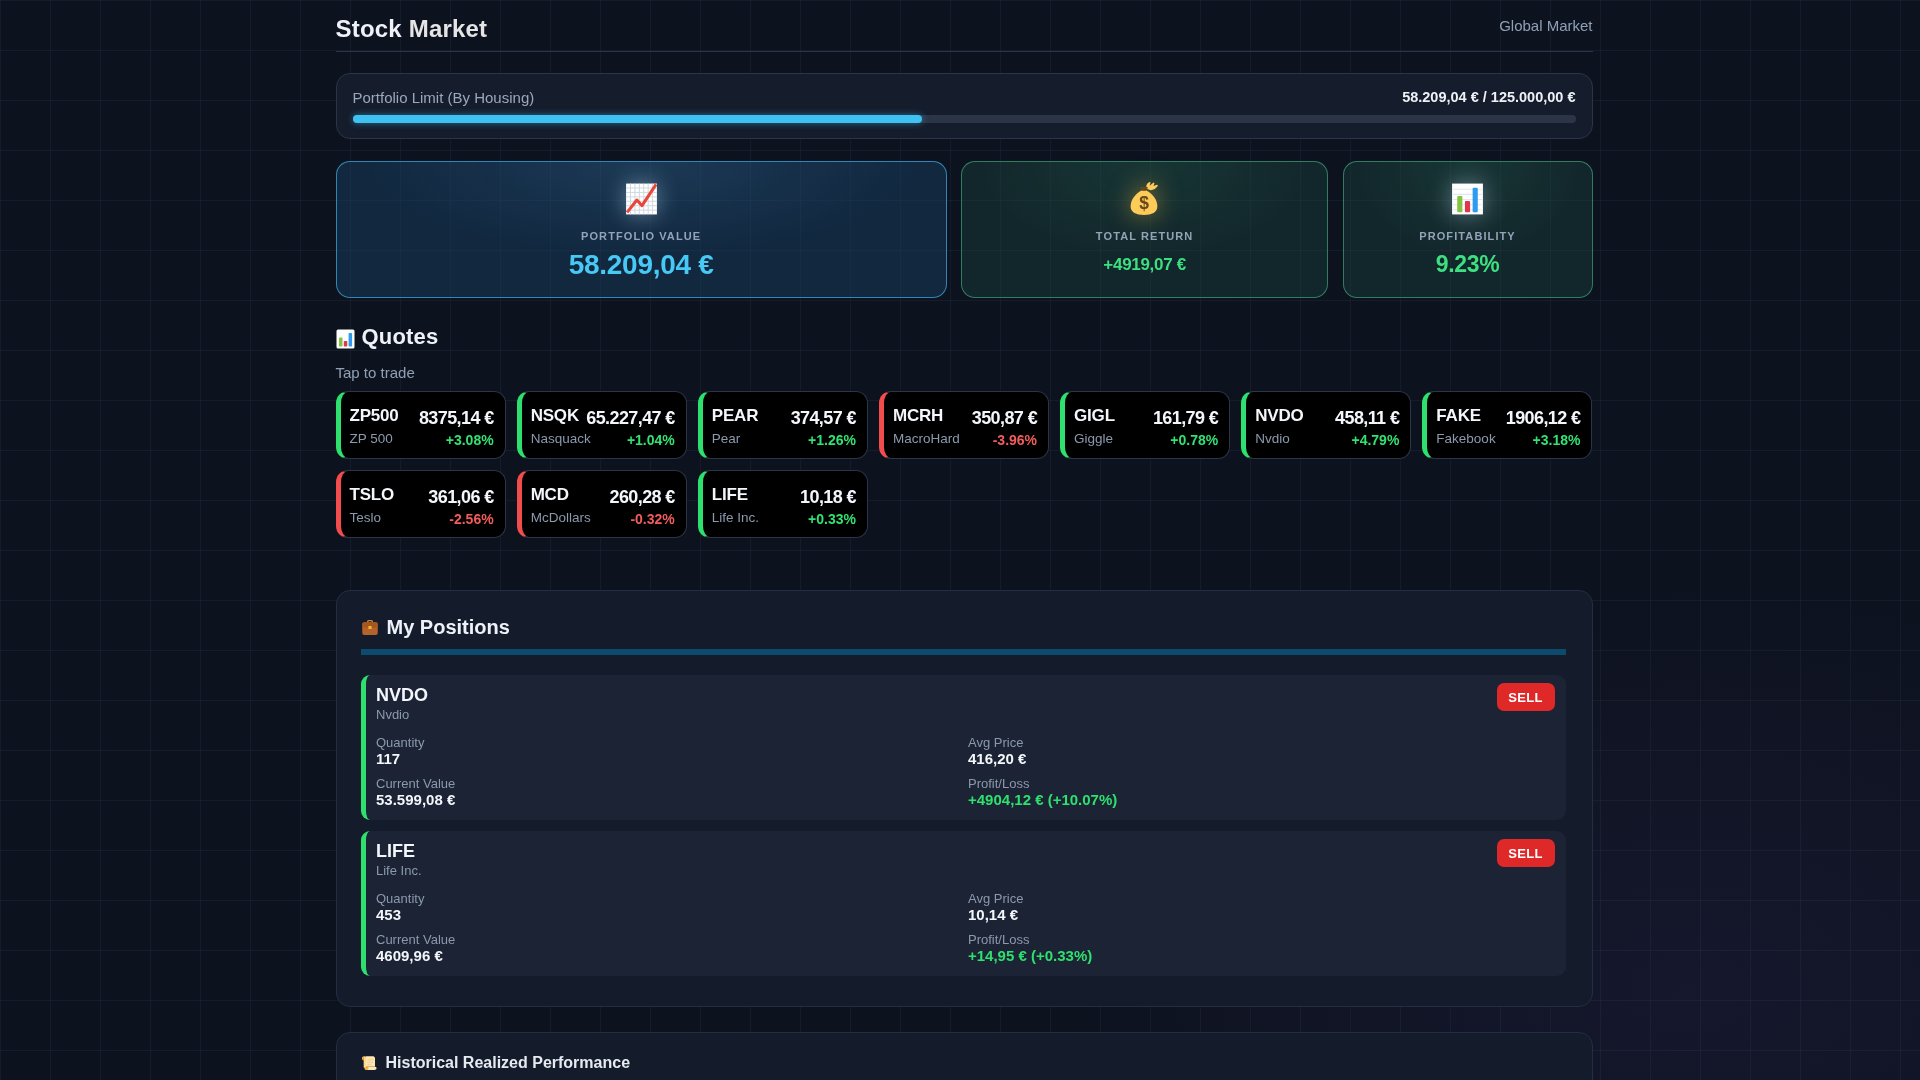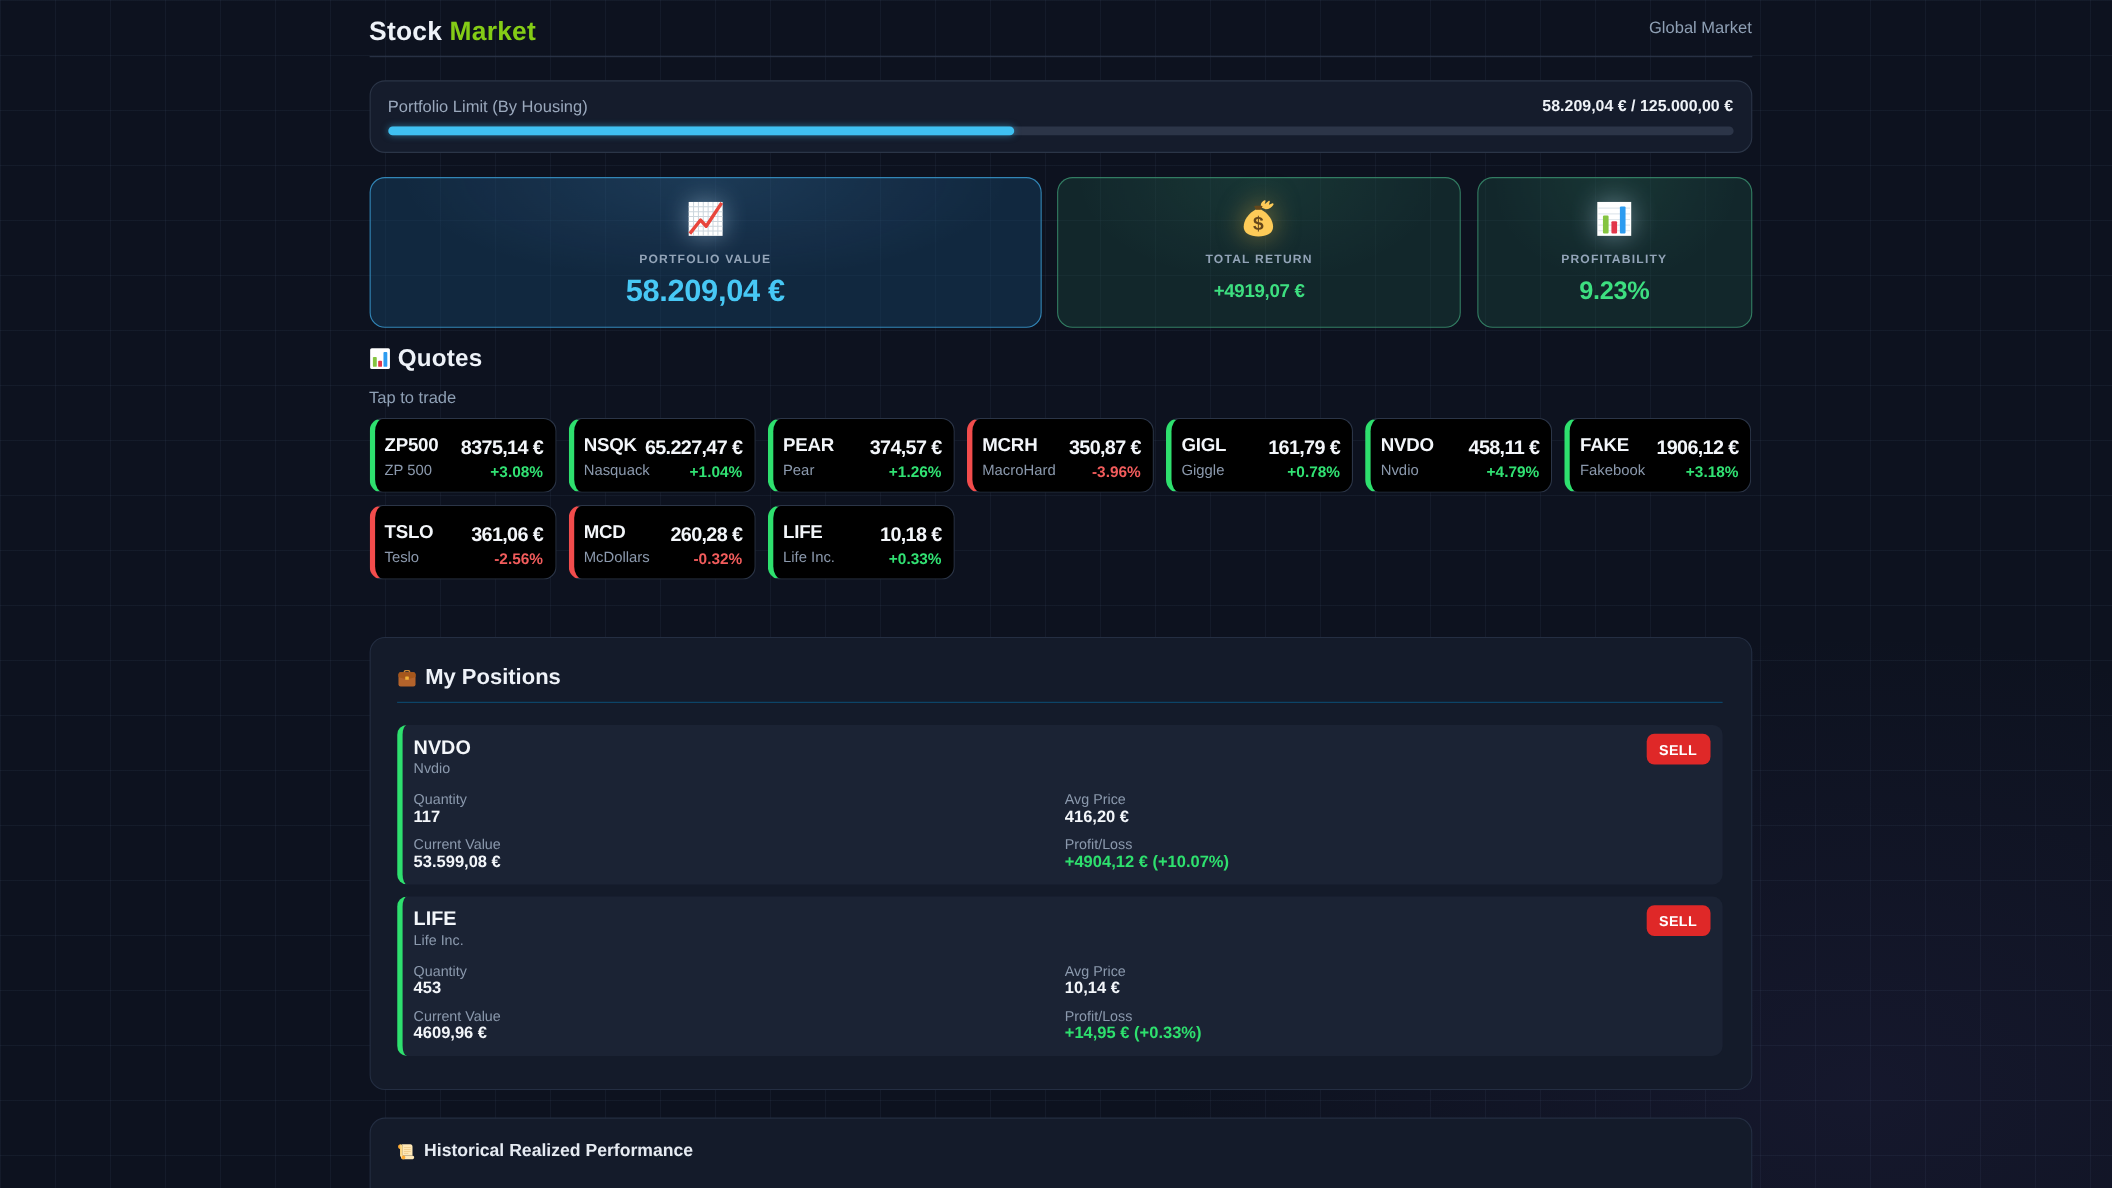--- a/index.html
+++ b/index.html
@@ -11,21 +11,21 @@
     radial-gradient(900px 600px at 88% 92%, rgba(95,75,165,0.10), rgba(0,0,0,0) 70%),
     linear-gradient(rgba(130,155,195,0.065) 1px, rgba(0,0,0,0) 1px),
     linear-gradient(90deg, rgba(130,155,195,0.065) 1px, rgba(0,0,0,0) 1px);
   background-size:auto, 50px 50px, 50px 50px;
   color:#e7ecf3;
 }
 .container { width:1257px; margin-left:335.5px; }
 
 .hdr { display:flex; justify-content:space-between; align-items:flex-start; padding:16px 0 0 0; height:52px; border-bottom:1px solid #2b3547; }
 .hdr h1 { font-size:24px; font-weight:bold; color:#eef2f8; letter-spacing:0.2px; line-height:26px; }
-.hdr h1 .dim { color:#84cc16;text-align:right; }
+.hdr h1 .dim { color:#e5e5e5;text-align:right; }
 .hdr .gm { font-size:15px; color:#8fa0b5; margin-top:1px; }
 
 .limit { margin-top:21px; height:66px; background:#151c2c; border:1px solid #2b3547; border-radius:14px; padding:15px 16px; }
 .limit-row { display:flex; justify-content:space-between; align-items:flex-start; font-size:15px; line-height:17px; }
 .limit-row .lab { color:#9aa8bc; }
 .limit-row .val { color:#eef2f7; font-weight:bold; font-size:14.5px; }
 .bar { margin-top:9px; height:8px; border-radius:4px; background:#2c3548; }
 .bar-fill { height:8px; width:46.57%; border-radius:4px; background:#3fc1f2; box-shadow:0 0 7px rgba(63,193,242,0.5); }
 
 .stats { margin-top:22px; display:flex; gap:14.5px; }
@@ -39,35 +39,35 @@
 .scard .icon { height:38px; margin-bottom:11px; }
 .scard.blue .icon { filter:drop-shadow(0 0 11px rgba(195,228,255,0.45)); }
 .scard.g1 .icon { filter:drop-shadow(0 0 12px rgba(250,195,70,0.5)); }
 .scard.g2 .icon { filter:drop-shadow(0 0 12px rgba(200,230,255,0.45)); }
 .scard .lab { font-size:11px; font-weight:bold; letter-spacing:1.1px; color:#93a4b8; line-height:15px; }
 .scard .val { margin-top:4px; font-size:28px; font-weight:bold; line-height:33px; letter-spacing:-0.3px; }
 .scard.blue .val { color:#47c8f5; }
 .scard.green .val { color:#3ddf80; font-size:17px; }
 .scard.g2 .val { font-size:23px; }
 
-.q-head { margin-top:16px; display:flex; align-items:center; gap:7px; font-size:22px; font-weight:bold; color:#eef2f8; line-height:24px; letter-spacing:0.2px; }
+.q-head { margin-top:27px; display:flex; align-items:flex-end; gap:7px; font-size:22px; font-weight:bold; color:#eef2f8; line-height:24px; letter-spacing:0.2px; }
 .q-sub { margin-top:16px; font-size:15px; color:#8fa0b5; line-height:15px; }
 .q-grid { margin-top:11px; display:grid; grid-template-columns:repeat(7,1fr); gap:11px; }
 .tile { height:68px; background:#000000; border:1px solid #2b3547; border-left:5px solid #2ee06e; border-radius:12px; padding:13px 11px 0 9px; }
 .tile.down { border-left-color:#f24c4c; }
 .tile .r1 { display:flex; justify-content:space-between; align-items:baseline; }
 .tile .tick { font-size:17px; font-weight:bold; color:#f3f6fa; letter-spacing:-0.2px; }
 .tile .price { font-size:18px; font-weight:bold; color:#f3f6fa; letter-spacing:-0.6px; position:relative; top:2.5px; }
 .tile .r2 { display:flex; justify-content:space-between; align-items:baseline; margin-top:4px; }
 .tile .name { font-size:13.5px; color:#8b99ad; }
 .tile .chg { font-size:14px; font-weight:bold; color:#31e273; position:relative; top:2px; }
 .tile.down .chg { color:#f25c5c; }
 
 .panel { margin-top:52px; background:#141b2a; border:1px solid #242e42; border-radius:14px; padding:24px 25.5px 30px 24px; }
-.p-head { display:flex; align-items:center; gap:8px; font-size:20px; font-weight:bold; color:#eef2f8; line-height:24px; padding-bottom:10px; border-bottom:1px solid #0c4a6e; }
+.p-head { display:flex; align-items:center; gap:8px; font-size:20px; font-weight:bold; color:#eef2f8; line-height:24px; padding-bottom:10px; border-bottom:6px solid #0c4a6e; }
 .pos { position:relative; margin-top:20px; background:#1b2334; border-left:5px solid #2ee06e; border-radius:9px; padding:10px 18px 12px 10.5px; }
 .pos + .pos { margin-top:11px; }
 .pos .tick { font-size:18px; font-weight:bold; color:#f3f6fa; line-height:21px; }
 .pos .name { margin-top:1px; font-size:13px; color:#8b99ad; line-height:15px; }
 .pos-grid { margin-top:13px; display:grid; grid-template-columns:592px 1fr; gap:9px 0; }
 .pos .lab { font-size:13px; color:#8b99ad; line-height:15px; }
 .pos .val { font-size:15px; font-weight:bold; color:#f3f6fa; line-height:17px; }
 .pos .val.green { color:#2ee06e; }
 .sell { position:absolute; top:8px; right:11.5px; width:58px; height:28px; background:#df2828; color:#fff; font-size:13px; font-weight:bold; letter-spacing:0.3px; border-radius:7px; display:flex; align-items:center; justify-content:center; }
 

